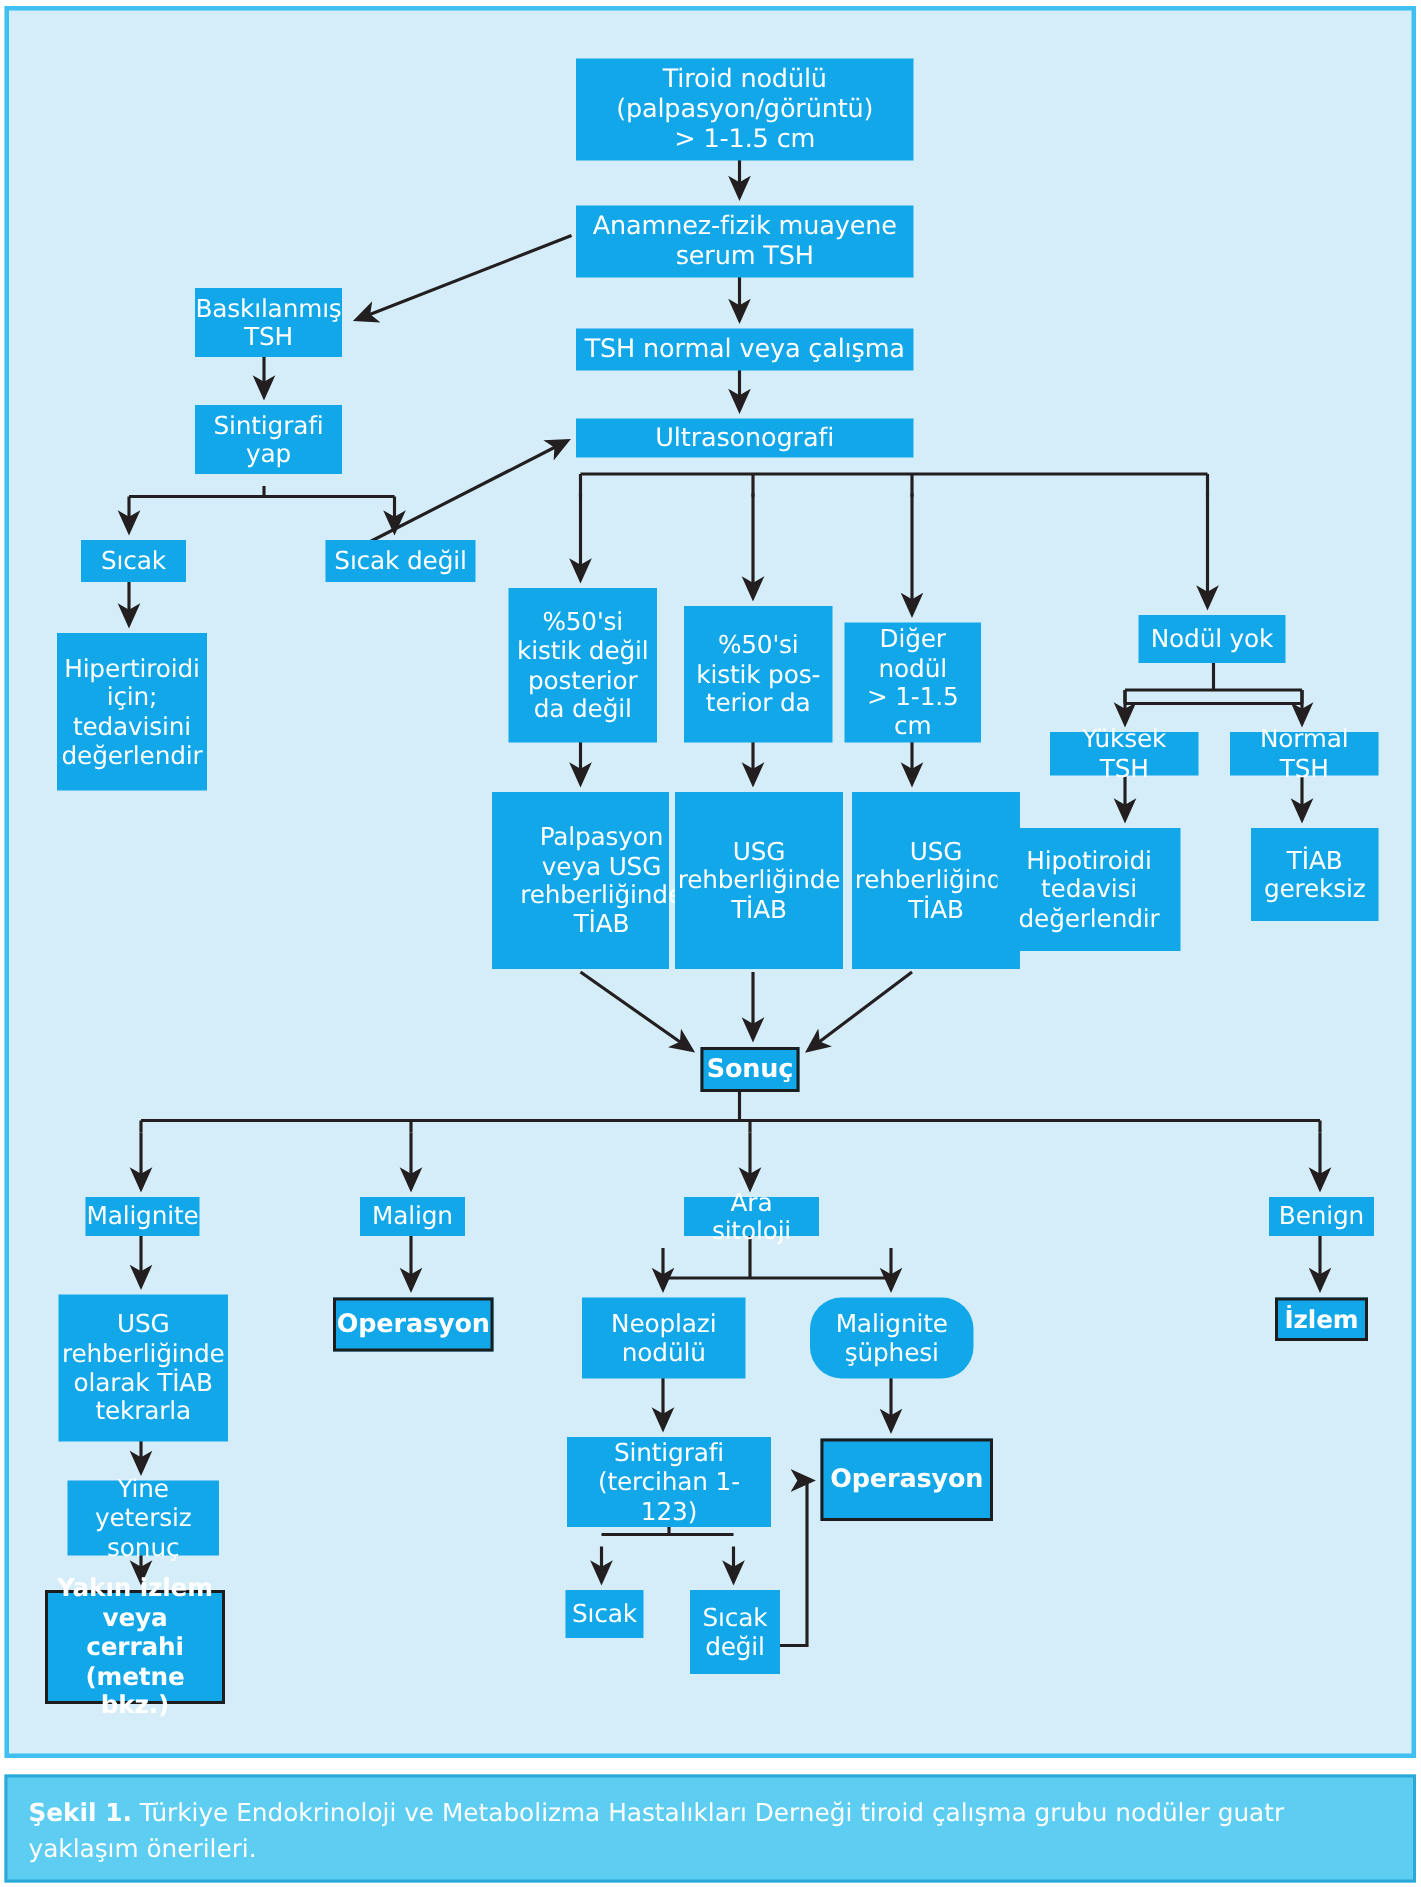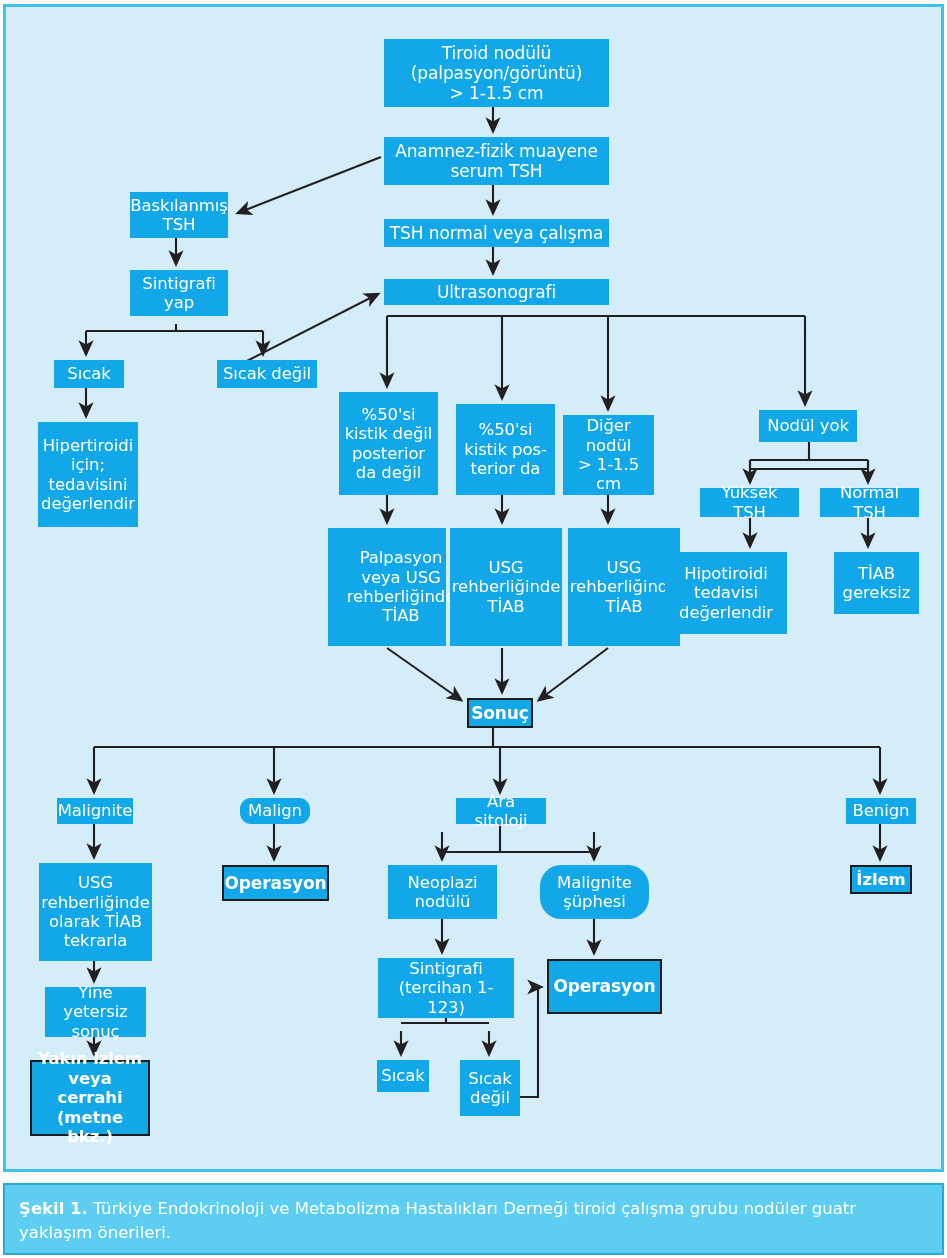--- a/index.html
+++ b/index.html
@@ -175,21 +175,21 @@
     <div class="box" style="left:562px;top:521px;width:112px;height:118px;">USG
 rehberliğinde
 TİAB</div>
     <div class="box" style="left:659px;top:545px;width:122px;height:82px;">Hipotiroidi
 tedavisi
 değerlendir</div>
     <div class="box" style="left:828px;top:545px;width:85px;height:62px;">TİAB
 gereksiz</div>
     <div class="box framed" style="left:461px;top:691px;width:66px;height:30px;font-size:17px;">Sonuç</div>
     <div class="box" style="left:51px;top:791px;width:76px;height:26px;">Malignite</div>
-    <div class="box" style="left:234px;top:791px;width:70px;height:26px;border-radius:11px;">Malign</div>
+    <div class="box" style="left:234px;top:791px;width:70px;height:26px;">Malign</div>
     <div class="box" style="left:450px;top:791px;width:90px;height:26px;">Ara sitoloji</div>
     <div class="box" style="left:840px;top:791px;width:70px;height:26px;">Benign</div>
     <div class="box" style="left:33px;top:856px;width:113px;height:98px;">USG
 rehberliğinde
 olarak TİAB
 tekrarla</div>
     <div class="box framed" style="left:216px;top:858px;width:107px;height:36px;font-size:17px;">Operasyon</div>
     <div class="box" style="left:382px;top:858px;width:109px;height:54px;">Neoplazi
 nodülü</div>
     <div class="box" style="left:534px;top:858px;width:109px;height:54px;border-radius:21px;">Malignite

